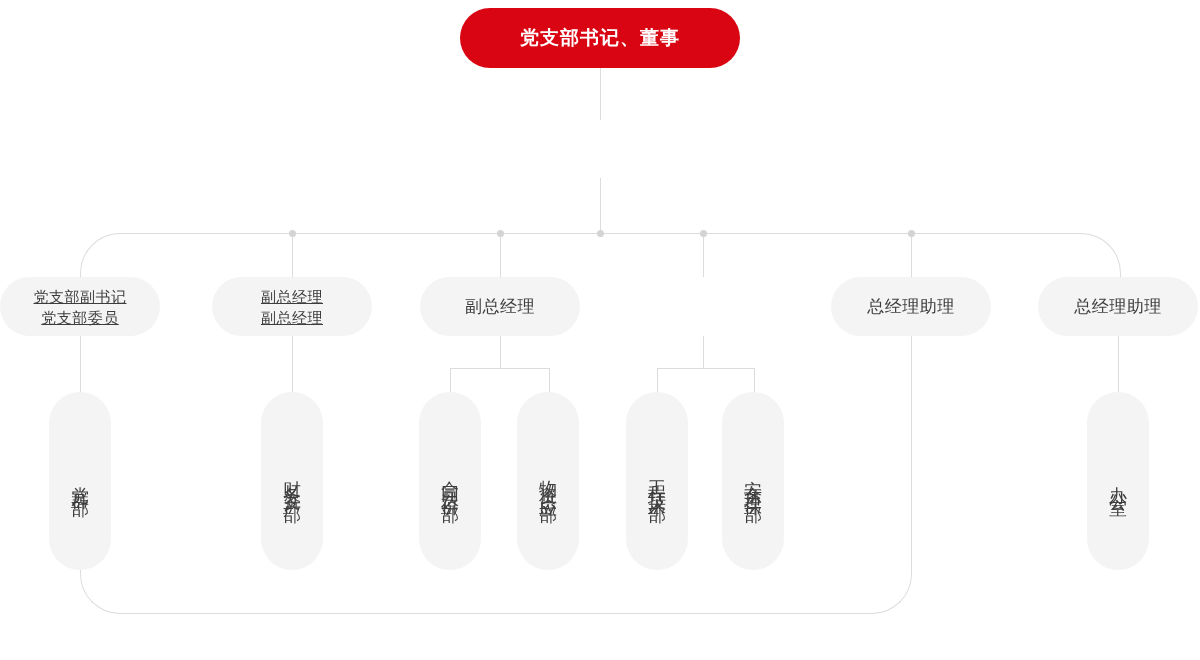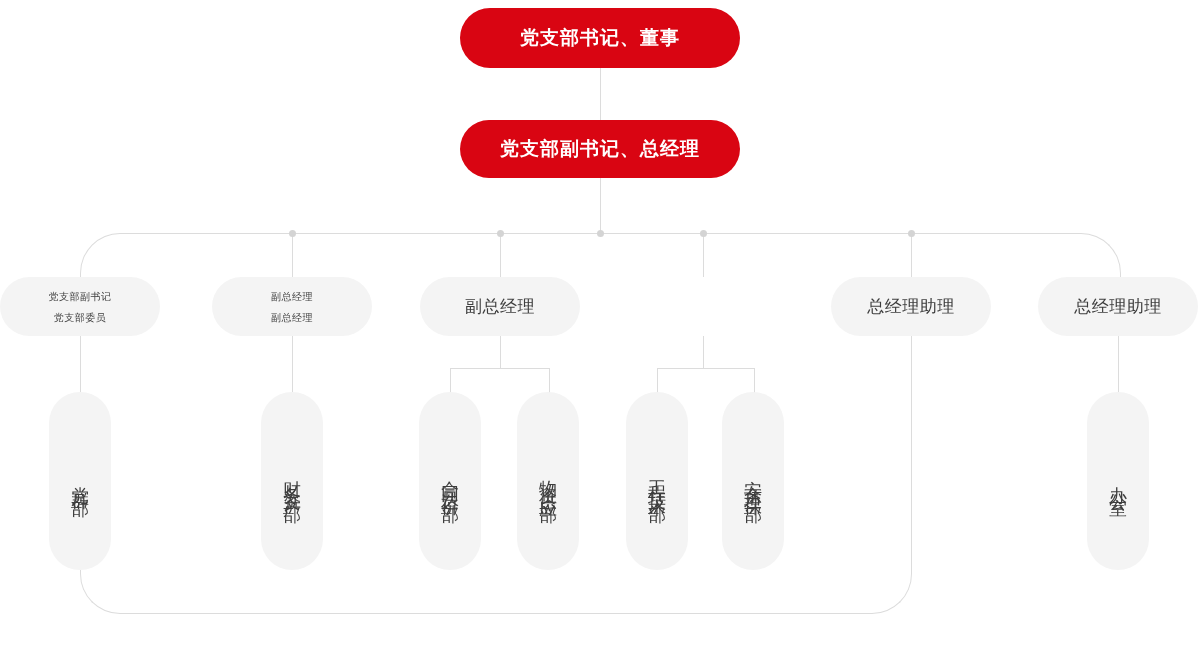--- a/index.html
+++ b/index.html
@@ -56,21 +56,21 @@
   .nred{
     left:460px;width:280px;height:60px;
     background:var(--accent-red);color:#ffffff;
     font-size:19px;font-weight:bold;letter-spacing:1px;
   }
   .n3{
     top:277px;width:160px;height:59px;
     background:var(--node-bg);color:var(--node-text);
     font-size:17px;letter-spacing:0.5px;
   }
-  .n3.two{font-size:10px;line-height:21px;letter-spacing:0.5px;}
+  .n3.two{font-size:15px;line-height:21px;letter-spacing:0.5px;text-decoration:underline;}
   .nv{
     top:392px;width:62px;height:178px;
     background:var(--node-bg);color:var(--node-text);
   }
   .vtext{
     writing-mode:vertical-rl;text-orientation:upright;
     font-size:18px;letter-spacing:6px;color:var(--node-text);
   }
 </style>
 </head>
@@ -102,23 +102,20 @@
   <div class="tbox" style="left:450px;width:98px"></div>
   <div class="vline" style="left:702.5px;top:336px;height:32px"></div>
   <div class="tbox" style="left:657px;width:96px"></div>
 
   <div class="loop-a"></div>
   <div class="loop-b"></div>
 
   <div class="node nred" style="top:8px">
     <span>党支部书记、董事</span>
   </div>
-  <div class="node nred" style="top:120px;height:58px">
-    <span>党支部副书记、总经理</span>
-  </div>
 
   <div class="node n3 two" style="left:0px">
     <span>党支部副书记</span>
     <span>党支部委员</span>
   </div>
   <div class="node n3 two" style="left:212px">
     <span>副总经理</span>
     <span>副总经理</span>
   </div>
   <div class="node n3" style="left:420px">

